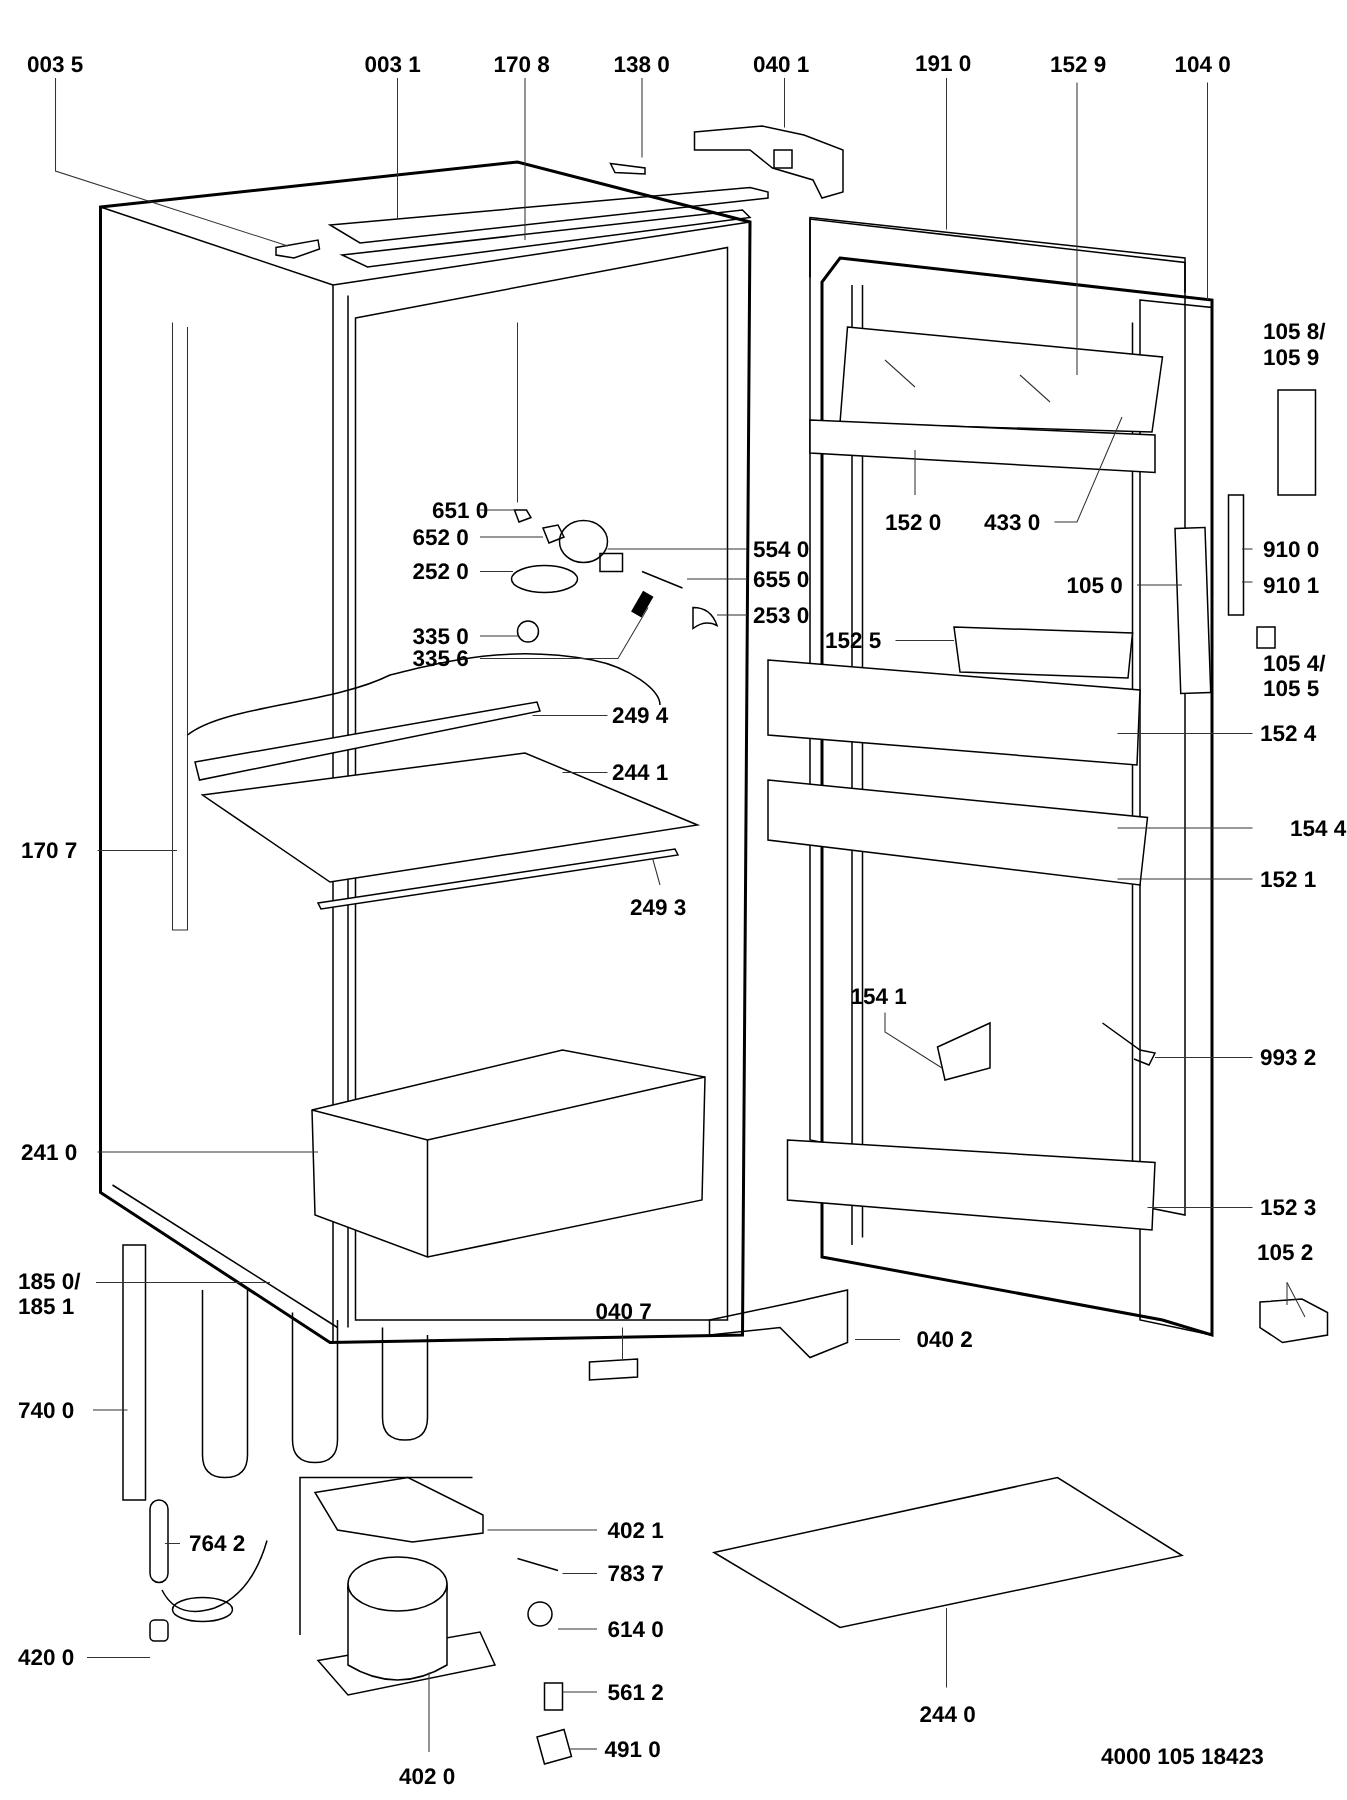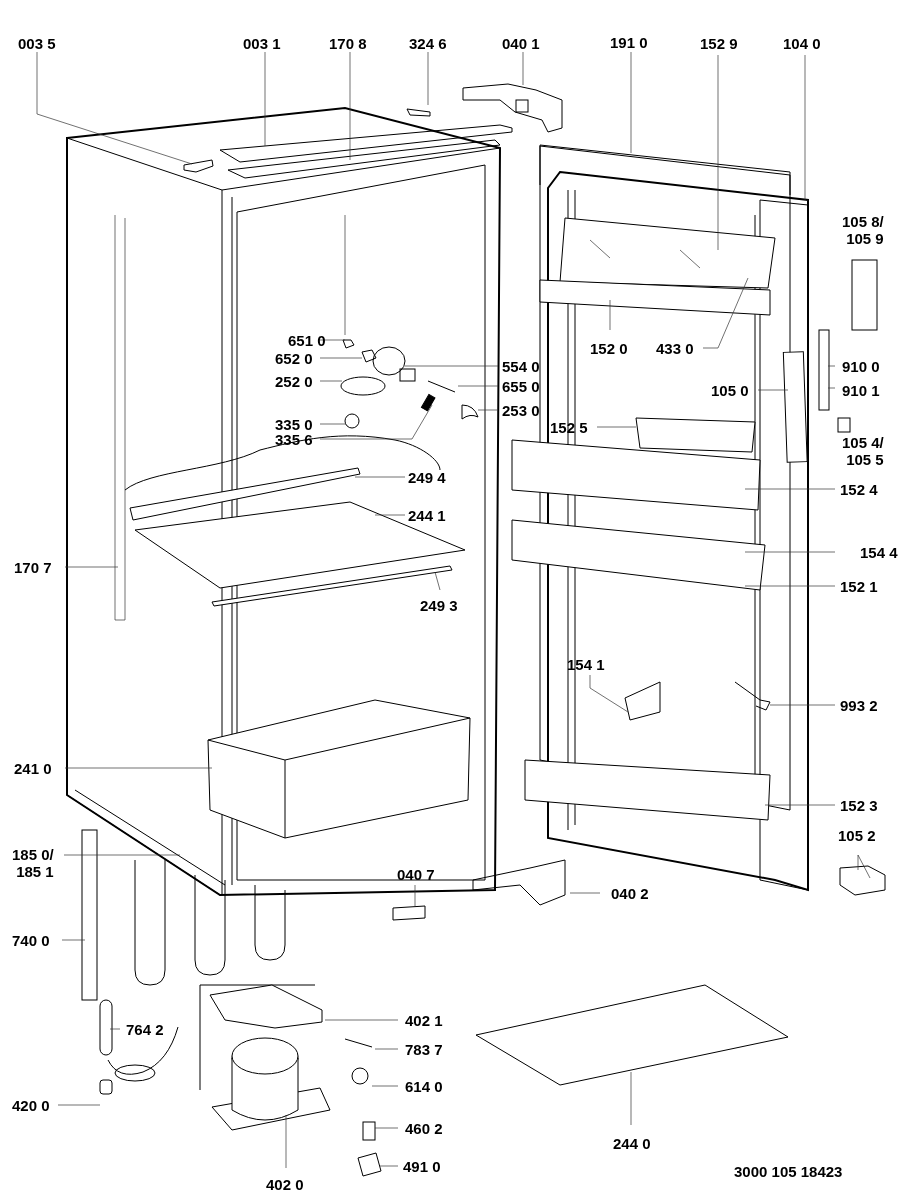--- a/index.html
+++ b/index.html
@@ -1,18 +1,18 @@
 <!DOCTYPE html>
 <html><head>
 <meta charset="utf-8">
 <style>
   html,body{margin:0;padding:0;background:#ffffff;}
   body{width:898px;height:1200px;position:relative;overflow:hidden;font-family:"Liberation Sans",sans-serif;}
   #diagram{position:absolute;left:0;top:0;width:898px;height:1200px;}
-  .lbl{position:absolute;font-family:"Liberation Sans",sans-serif;font-weight:bold;font-size:15px;color:#000;line-height:17px;white-space:pre;text-align:right;}
+  .lbl{position:absolute;font-family:"Liberation Sans",sans-serif;font-weight:bold;font-size:15px;color:#000;line-height:17px;white-space:pre;}
   svg .s{fill:none;stroke:#000;stroke-width:1;}
   svg .t{fill:none;stroke:#000;stroke-width:2;}
   svg .g{fill:none;stroke:#333;stroke-width:0.7;}
   svg .f{fill:#fff;stroke:#000;stroke-width:1;}
 </style>
 </head>
 <body>
 
 <svg id="diagram" width="898" height="1200" viewBox="0 0 898 1200">
 
@@ -189,21 +189,21 @@
     <line class="g" x1="375" y1="1128" x2="398" y2="1128"></line>
     <line class="g" x1="380" y1="1166" x2="398" y2="1166"></line>
     <line class="g" x1="286" y1="1115" x2="286" y2="1168"></line>
     <line class="g" x1="631" y1="1072" x2="631" y2="1125"></line>
   </g>
 </svg>
 
 <div class="lbl" style="left:18px;top:35px">003 5</div>
 <div class="lbl" style="left:243px;top:35px">003 1</div>
 <div class="lbl" style="left:329px;top:35px">170 8</div>
-<div class="lbl" style="left:409px;top:35px">324 6</div>
+<div class="lbl" style="left:409px;top:35px">138 0</div>
 <div class="lbl" style="left:502px;top:35px">040 1</div>
 <div class="lbl" style="left:610px;top:34px">191 0</div>
 <div class="lbl" style="left:700px;top:35px">152 9</div>
 <div class="lbl" style="left:783px;top:35px">104 0</div>
 <div class="lbl" style="left:842px;top:213px">105 8/
 105 9</div>
 <div class="lbl" style="left:288px;top:332px">651 0</div>
 <div class="lbl" style="left:275px;top:350px">652 0</div>
 <div class="lbl" style="left:502px;top:358px">554 0</div>
 <div class="lbl" style="left:275px;top:373px">252 0</div>
@@ -234,17 +234,17 @@
 185 1</div>
 <div class="lbl" style="left:838px;top:827px">105 2</div>
 <div class="lbl" style="left:397px;top:866px">040 7</div>
 <div class="lbl" style="left:611px;top:885px">040 2</div>
 <div class="lbl" style="left:12px;top:932px">740 0</div>
 <div class="lbl" style="left:405px;top:1012px">402 1</div>
 <div class="lbl" style="left:126px;top:1021px">764 2</div>
 <div class="lbl" style="left:405px;top:1041px">783 7</div>
 <div class="lbl" style="left:405px;top:1078px">614 0</div>
 <div class="lbl" style="left:12px;top:1097px">420 0</div>
-<div class="lbl" style="left:405px;top:1120px">460 2</div>
+<div class="lbl" style="left:405px;top:1120px">561 2</div>
 <div class="lbl" style="left:403px;top:1158px">491 0</div>
 <div class="lbl" style="left:266px;top:1176px">402 0</div>
 <div class="lbl" style="left:613px;top:1135px">244 0</div>
-<div class="lbl" style="left:734px;top:1163px">3000 105 18423</div>
+<div class="lbl" style="left:734px;top:1163px">4000 105 18423</div>
 
 </body></html>

